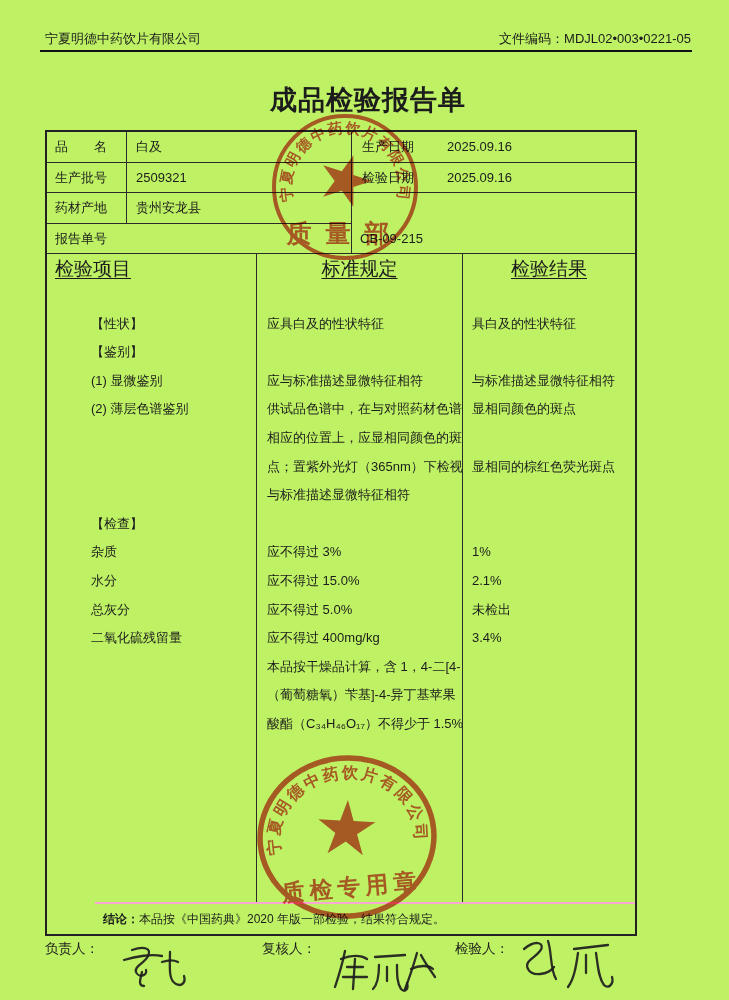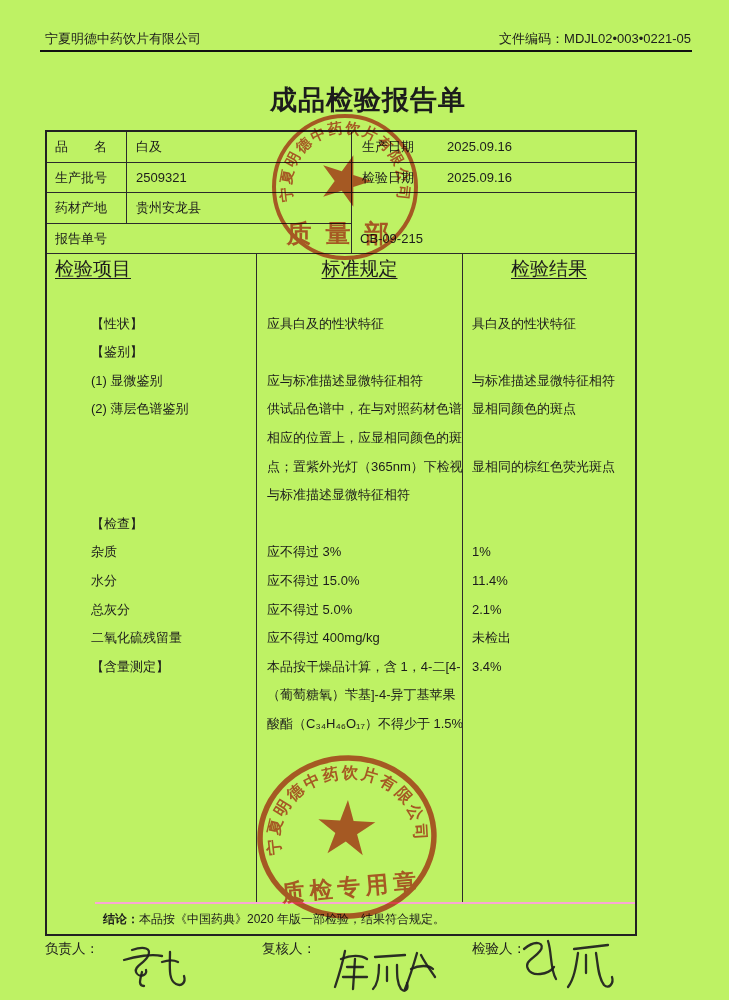--- a/index.html
+++ b/index.html
@@ -85,21 +85,20 @@
             <div class="bline">(1) 显微鉴别</div>
             <div class="bline">(2) 薄层色谱鉴别</div>
             <div class="bline"></div>
             <div class="bline"></div>
             <div class="bline"></div>
             <div class="bline">【检查】</div>
             <div class="bline">杂质</div>
             <div class="bline">水分</div>
             <div class="bline">总灰分</div>
             <div class="bline">二氧化硫残留量</div>
-            <div class="bline">【含量测定】</div>
             <div class="bline"></div>
             <div class="bline"></div>
           </div>
       </div>
       <div class="bcol c1">
         <div class="bhead"><span class="u">标准规定</span></div>
         <div>
             <div class="bline"></div>
             <div class="bline">应具白及的性状特征</div>
             <div class="bline"></div>
@@ -124,21 +123,20 @@
             <div class="bline"></div>
             <div class="bline">具白及的性状特征</div>
             <div class="bline"></div>
             <div class="bline">与标准描述显微特征相符</div>
             <div class="bline">显相同颜色的斑点</div>
             <div class="bline"></div>
             <div class="bline">显相同的棕红色荧光斑点</div>
             <div class="bline"></div>
             <div class="bline"></div>
             <div class="bline">1%</div>
-            <div class="bline">11.4%</div>
             <div class="bline">2.1%</div>
             <div class="bline">未检出</div>
             <div class="bline">3.4%</div>
             <div class="bline"></div>
             <div class="bline"></div>
           </div>
       </div>
     </div>
 
     <div class="concl"><b>结论：</b><span>本品按《中国药典》2020 年版一部检验，结果符合规定。</span></div>
@@ -165,21 +163,21 @@
         </defs>
       <text font-size="16" letter-spacing="2.5" fill="#d9423b" font-weight="bold" text-anchor="middle">
         <textPath href="#arcBottom" startOffset="50%">宁夏明德中药饮片有限公司</textPath>
       </text>
       <text x="95" y="143" text-anchor="middle" font-size="23" font-weight="bold" letter-spacing="5" fill="#d9423b">质检专用章</text>
     </g>
   </svg>
 
   <div class="sig-label" style="left:45px;">负责人：</div>
   <div class="sig-label" style="left:262px;">复核人：</div>
-  <div class="sig-label" style="left:472px;">检验人：</div>
+  <div class="sig-label" style="left:455px;">检验人：</div>
 
   <svg class="sig-svg" style="left:118px;top:942px;" width="80" height="50" viewBox="0 0 80 50">
     <path d="M14,8 C26,4 34,6 30,14 C26,22 16,24 18,30 C20,36 30,34 28,28"></path>
     <path d="M6,18 C18,14 34,12 44,14"></path>
     <path d="M24,30 C22,38 20,44 26,44"></path>
     <path d="M44,20 C50,18 56,18 60,20"></path>
     <path d="M52,10 C52,24 50,38 58,42 C64,45 68,40 66,34"></path>
   </svg>
 
   <svg class="sig-svg" style="left:325px;top:945px;" width="115" height="50" viewBox="0 0 115 50">

